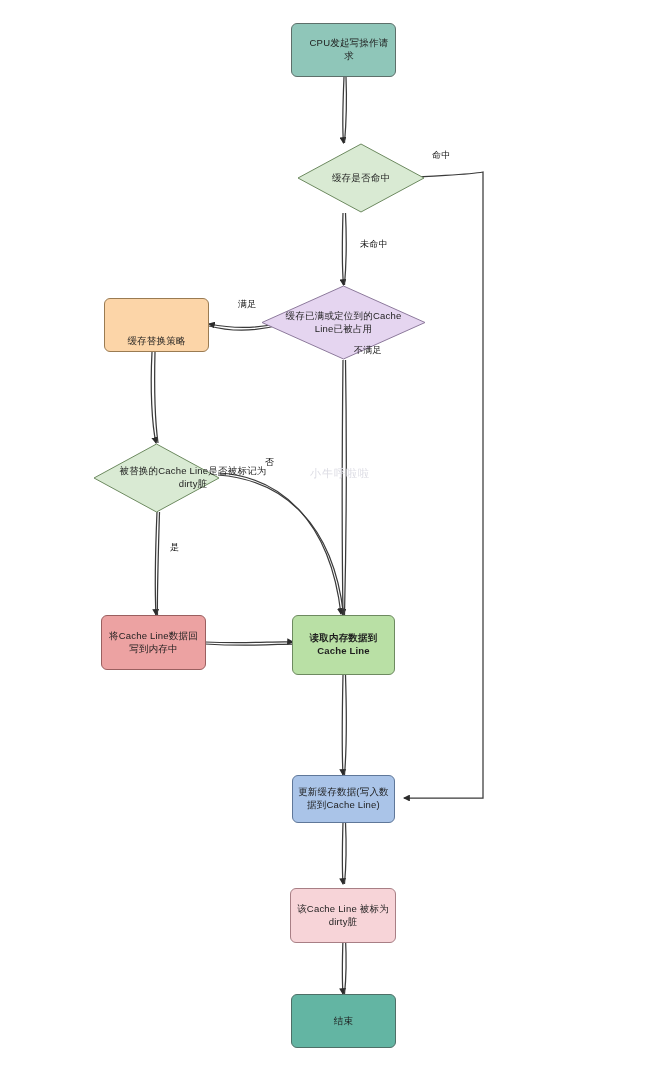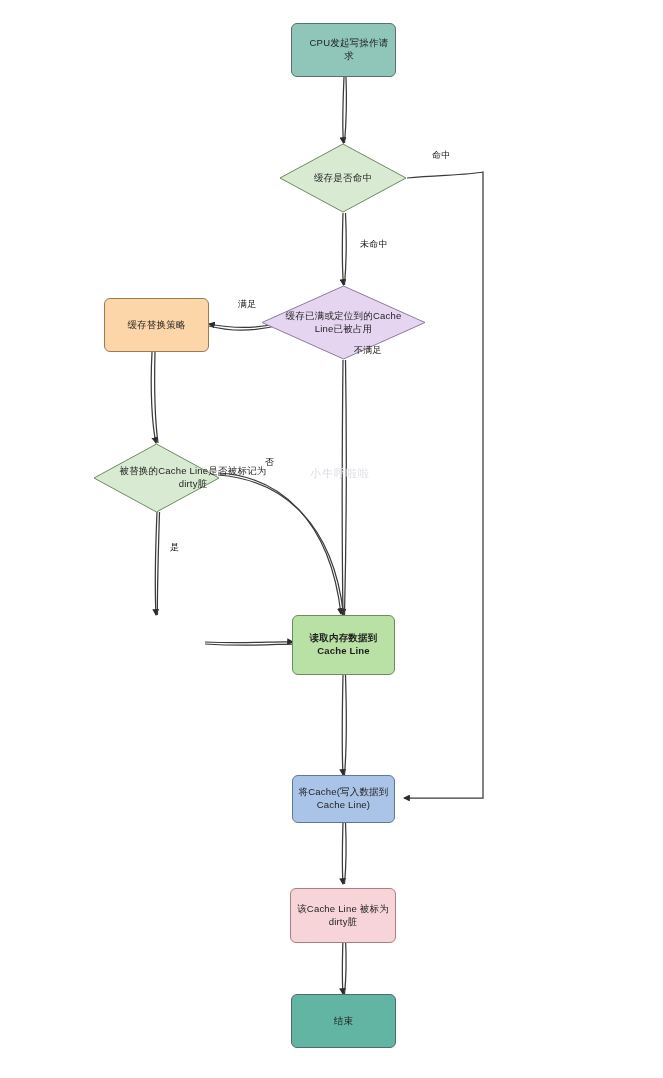--- a/index.html
+++ b/index.html
@@ -166,52 +166,55 @@
       <path d="M 345.5 938 C 347 968 346 980 344.5 994"></path>
     </g>
   </svg>
 
   <div class="watermark" style="left:310px; top:466px;text-align:right;">小牛呼啦啦</div>
 
   <div class="node rect rect-start" style="left:291px; top:23px; width:105px; height:54px;padding-left:16px;">
     <span>CPU发起写操作请求</span>
   </div>
 
-  <div class="diamond-wrap" style="left:279px; top:143px; width:128px; height:70px;">
+  <div class="diamond-wrap" style="left:297px; top:143px; width:128px; height:70px;">
     <svg width="128" height="70" viewBox="0 0 128 70" xmlns="http://www.w3.org/2000/svg">
       <polygon points="64,1 127,35 64,69 1,35" fill="#d9ead3" stroke="#6d8a60" stroke-width="1"></polygon>
     </svg>
     <div class="diamond-label">缓存是否命中</div>
   </div>
 
   <div class="diamond-wrap" style="left:261px; top:285px; width:165px; height:75px;">
     <svg width="165" height="75" viewBox="0 0 165 75" xmlns="http://www.w3.org/2000/svg">
       <polygon points="82.5,1 164,37.5 82.5,74 1,37.5" fill="#e5d5f0" stroke="#8d7a9c" stroke-width="1"></polygon>
     </svg>
     <div class="diamond-label" style="padding:0 24px; box-sizing:border-box;">缓存已满或定位到的Cache Line已被占用</div>
   </div>
 
-  <div class="node rect rect-orange" style="left:104px; top:298px; width:105px; height:54px;">
+  <div class="node rect rect-orange" style="left:104px; top:298px; width:105px; height:54px;align-items:flex-end;">
     <span>缓存替换策略</span>
   </div>
 
   <div class="diamond-wrap" style="left:93px; top:443px; width:127px; height:70px;">
     <svg width="127" height="70" viewBox="0 0 127 70" xmlns="http://www.w3.org/2000/svg">
       <polygon points="63.5,1 126,35 63.5,69 1,35" fill="#d9ead3" stroke="#6d8a60" stroke-width="1"></polygon>
     </svg>
     <div class="diamond-label" style="width:158px; left:-15px;margin-left:36px;">被替换的Cache Line是否被标记为dirty脏</div>
   </div>
 
+  <div class="node rect rect-red" style="left:101px; top:615px; width:105px; height:55px;">
+    <span>将Cache Line数据回写到内存中</span>
+  </div>
 
   <div class="node rect rect-green" style="left:292px; top:615px; width:103px; height:60px;font-weight:bold;">
     <span>读取内存数据到Cache Line</span>
   </div>
 
   <div class="node rect rect-blue" style="left:292px; top:775px; width:103px; height:48px;">
-    <span>将Cache(写入数据到Cache Line)</span>
+    <span>更新缓存数据(写入数据到Cache Line)</span>
   </div>
 
   <div class="node rect rect-pink" style="left:290px; top:888px; width:106px; height:55px;">
     <span>该Cache Line 被标为dirty脏</span>
   </div>
 
   <div class="node rect rect-end" style="left:291px; top:994px; width:105px; height:54px;">
     <span>结束</span>
   </div>
 

